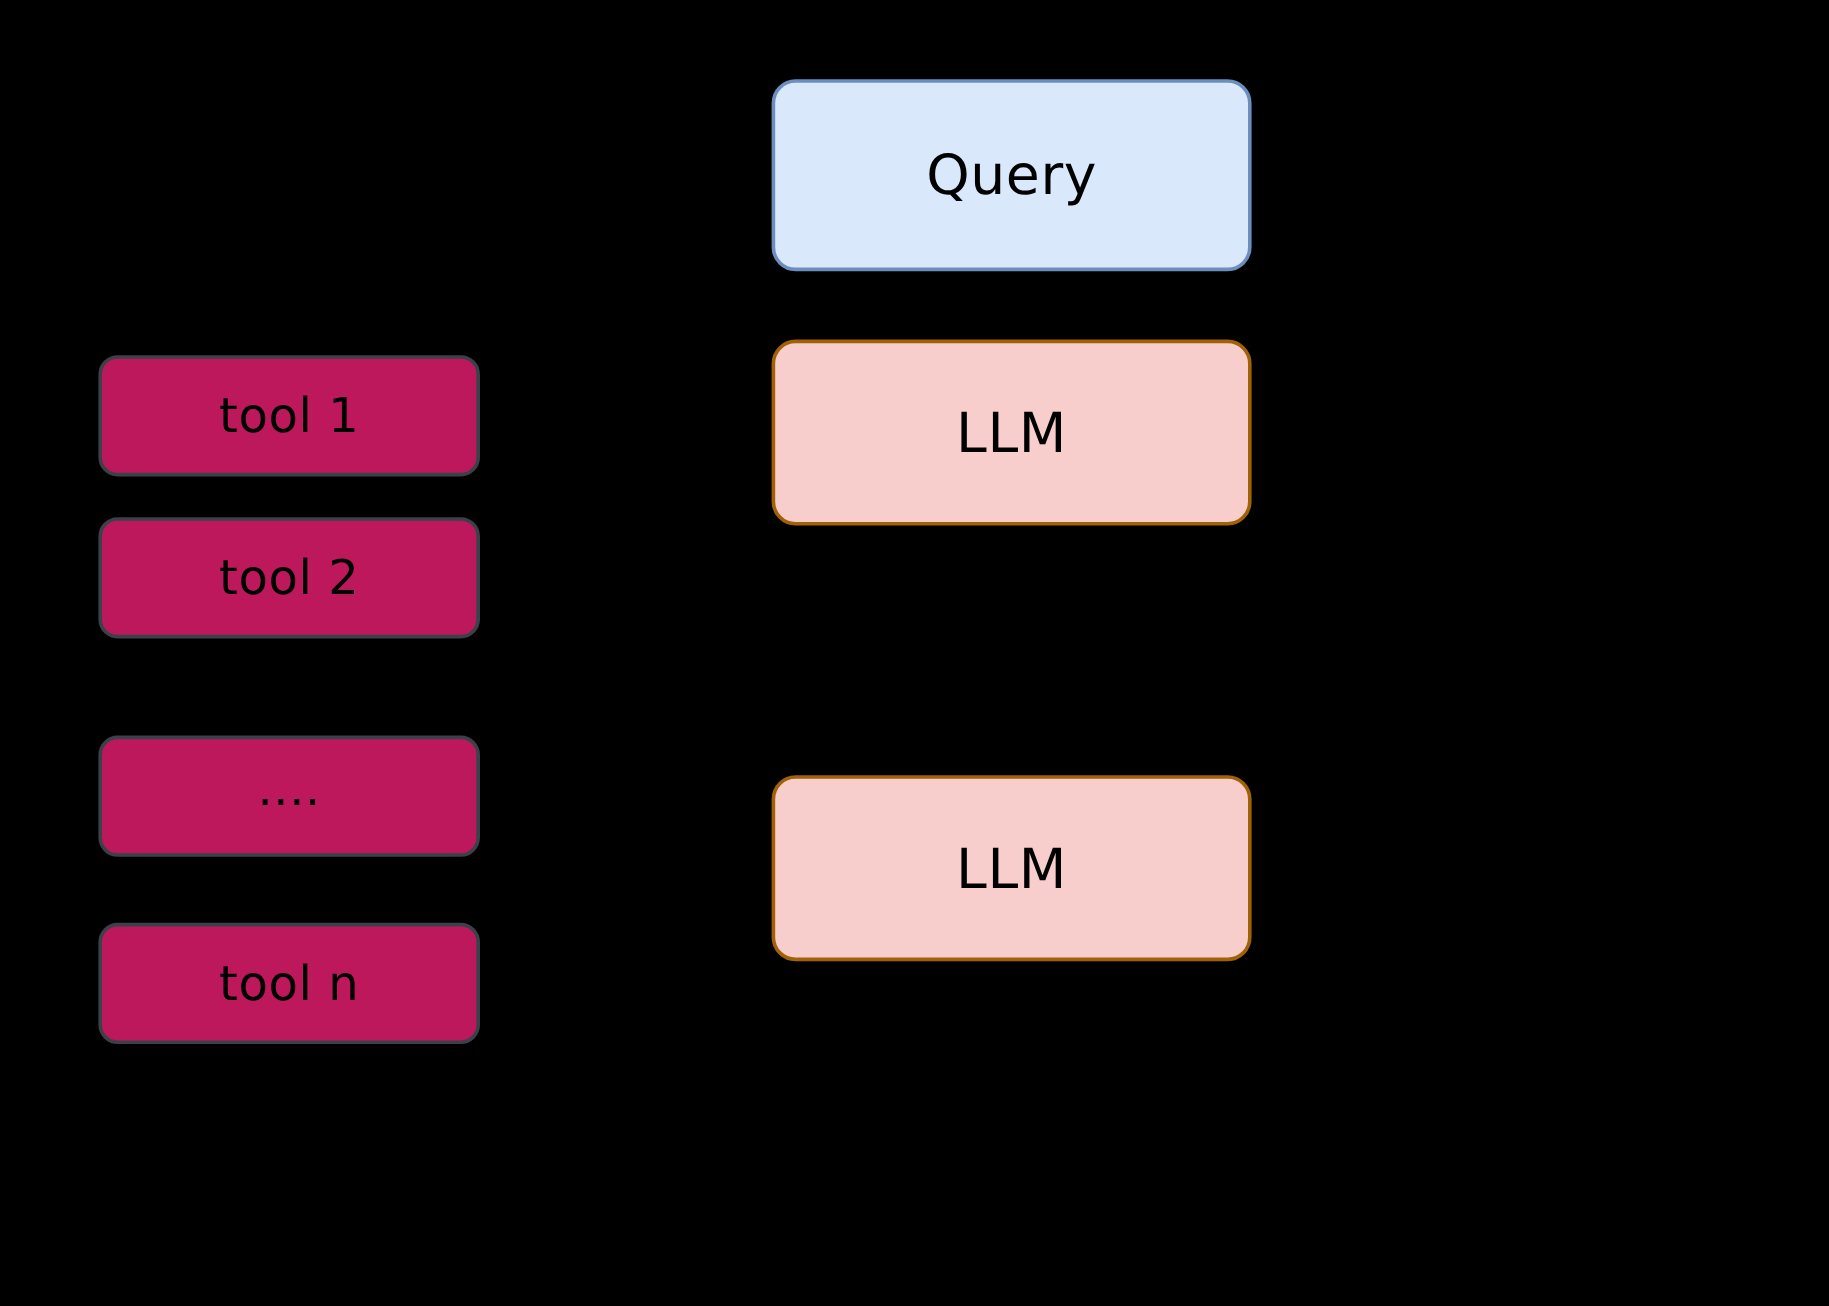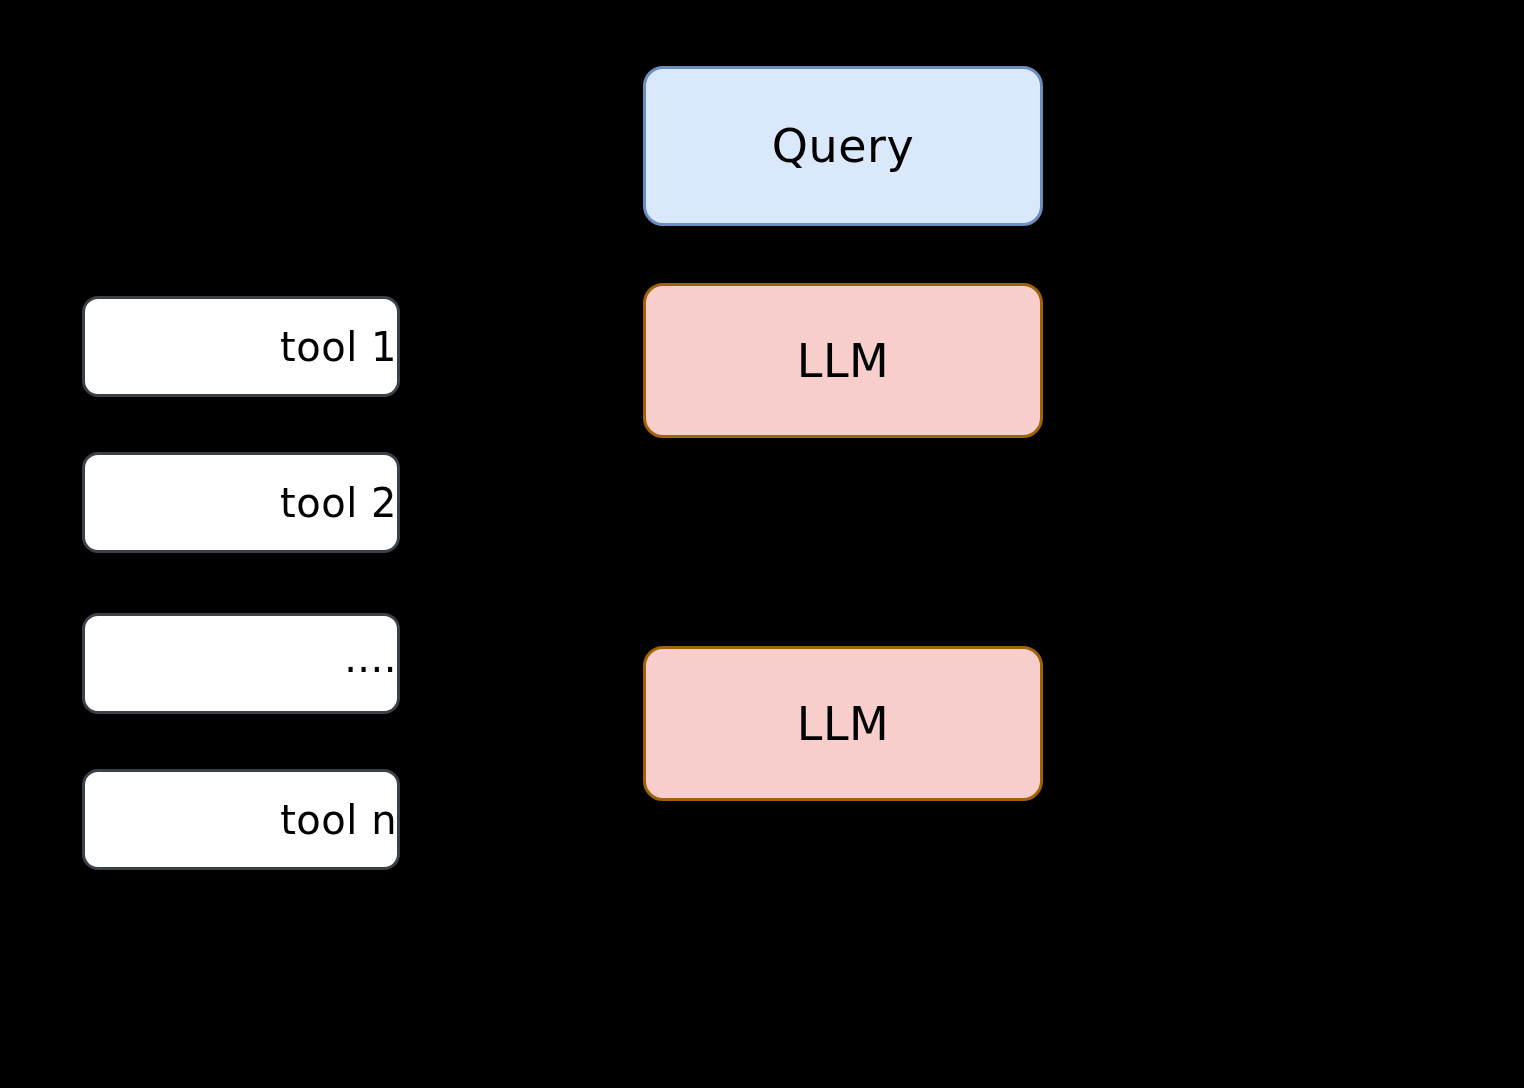--- a/index.html
+++ b/index.html
@@ -30,24 +30,23 @@
     line-height: 1;
     letter-spacing: 0.5px;
     color: #000000;
   }
 
   
   .node.tool {
     left: 82px;
     width: 318px;
     height: 101px;
-    background: #ffffff;
+    background: #be185d;
     border: 3px solid #3b4148;
     border-radius: 16px;
-    justify-content: flex-end;
   }
   .node.tool .node-label {
     font-size: 40px;
     font-weight: 400;
   }
 
   
   .node.io {
     left: 643px;
     width: 400px;
@@ -75,21 +74,21 @@
     font-weight: 400;
   }
 
   
   #node-query   { top: 54px; margin-top: 12px;  }
   #node-llm-1   { top: 283px; }
   #node-llm-2   { top: 646px; }
   #node-answer  { top: 880px; }
 
   #node-tool-1  { top: 296px; }
-  #node-tool-2  { top: 452px; }
+  #node-tool-2  { top: 431px; }
   #node-tool-3  { top: 613px; }
   #node-tool-4  { top: 769px; }
 
   
   #node-tool-3 .node-label {
     font-size: 40px;
     transform: translateY(-6px);
   }
 </style>
 </head>

